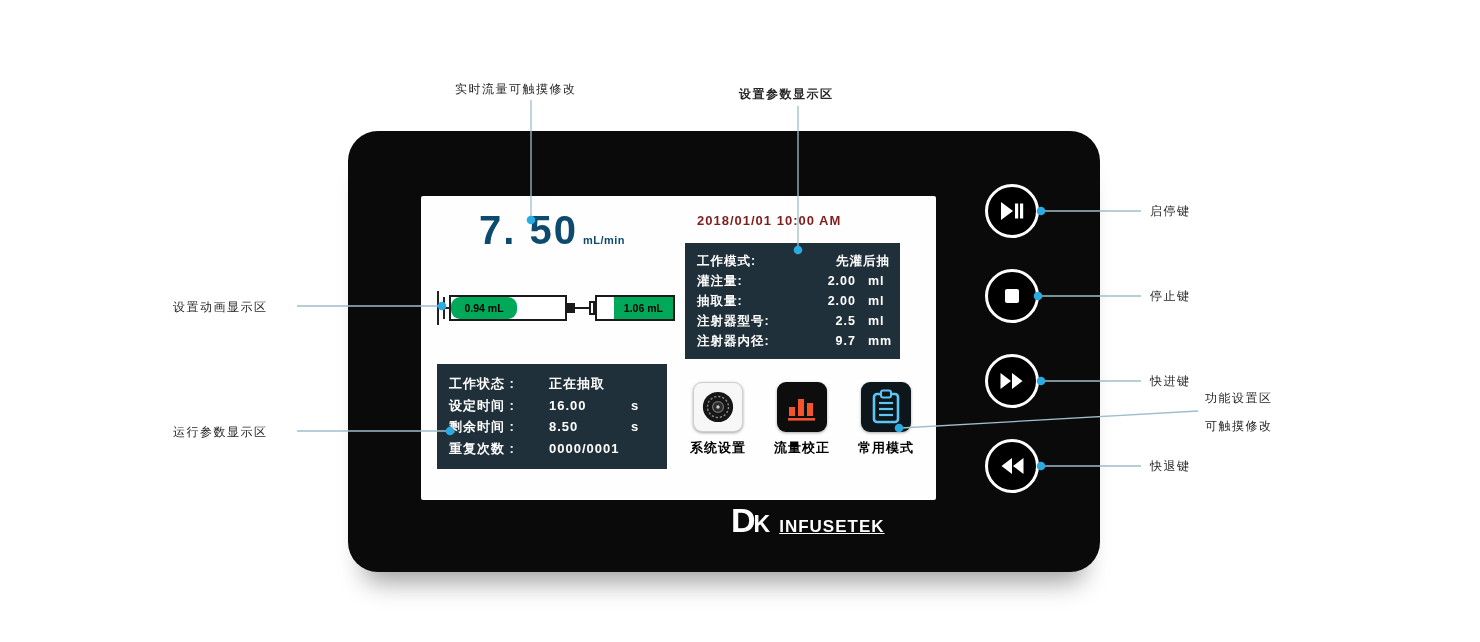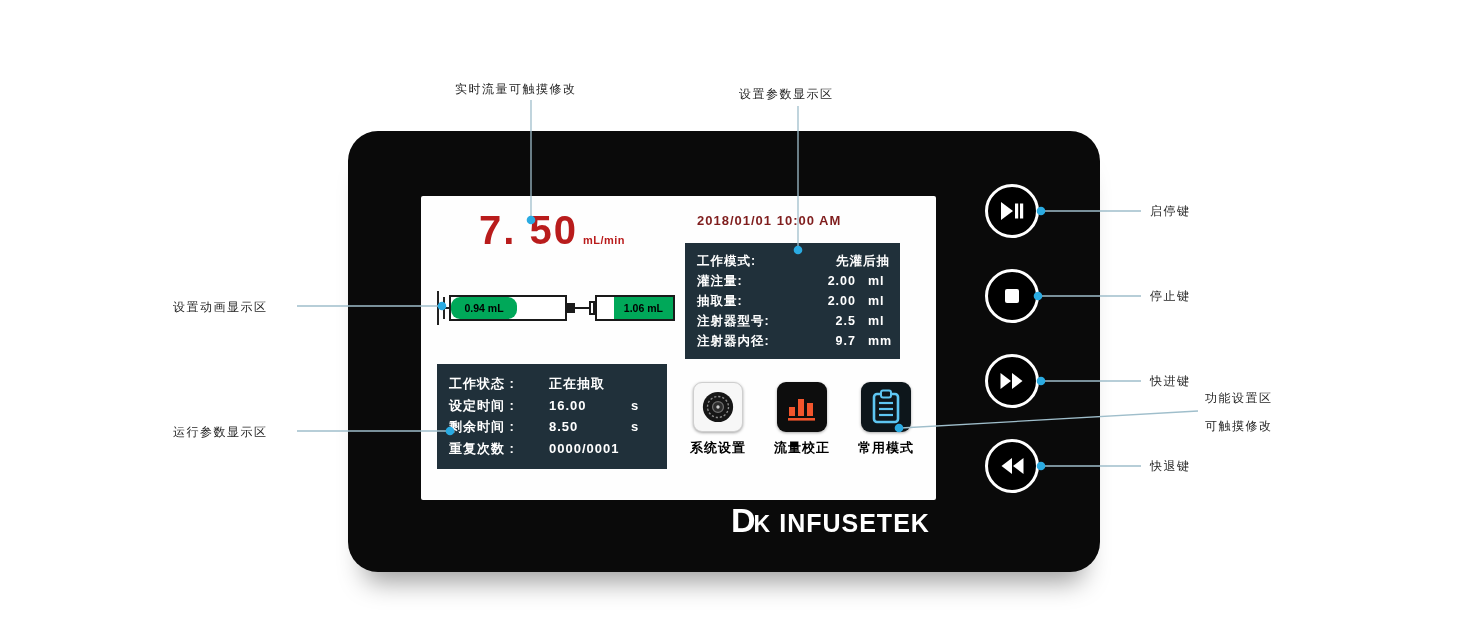--- a/index.html
+++ b/index.html
@@ -9,21 +9,21 @@
   
   .anno { position:absolute; font-size:12px; color:#262626; letter-spacing:1.5px; line-height:20px; white-space:nowrap; z-index:20; }
   .overlay { position:absolute; left:0; top:0; width:1480px; height:642px; z-index:30; pointer-events:none; }
 
   
   .device { position:absolute; left:348px; top:131px; width:752px; height:441px; background:#0a0a0a; border-radius:30px; z-index:1; box-shadow:0 26px 26px -16px rgba(0,0,0,0.38); }
 
   .screen { position:absolute; left:73px; top:65px; width:515px; height:304px; background:#fefefe; border-radius:2px; }
 
   
-  .flow { position:absolute; left:58px; top:12px; display:flex; align-items:baseline; color:#b91c1c; }
+  .flow { position:absolute; left:58px; top:12px; display:flex; align-items:baseline; color:#0c4a6e; }
   .flow-value { font-size:40px; font-weight:600; letter-spacing:2px; }
   .flow-unit { font-size:11px; font-weight:bold; margin-left:5px; letter-spacing:0.5px; }
 
   .datetime { position:absolute; left:276px; top:17px; font-size:13px; font-weight:bold; letter-spacing:1px; color:#7f1d1d; }
 
   
   .panel { position:absolute; background:#20303a; color:#fff; }
   .params-panel { left:264px; top:47px; width:215px; height:116px; padding:8px 10px 8px 12px; }
   .prow { display:flex; align-items:flex-end; font-size:12.5px; font-weight:bold; line-height:20px; letter-spacing:1px; }
   .plabel { white-space:nowrap; }
@@ -58,37 +58,37 @@
   .fsquare { width:50px; height:50px; border-radius:9px; display:flex; align-items:center; justify-content:center; }
   .fsquare.light { background:#f7f7f7; border:1px solid #cfcfcf; box-shadow:0 1px 3px rgba(0,0,0,0.35); }
   .fsquare.dark  { background:#0d0d0d; box-shadow:0 1px 3px rgba(0,0,0,0.35); }
   .fsquare.navy  { background:#0d161b; box-shadow:0 1px 3px rgba(0,0,0,0.35); }
   .flabel { margin-top:7px; font-size:13px; font-weight:bold; color:#000; letter-spacing:1px; white-space:nowrap; }
 
   
   .logo { position:absolute; left:383px; top:370px; color:#fff; display:flex; align-items:baseline; }
   .logo-d { font-size:34px; font-weight:800; letter-spacing:0; }
   .logo-k { font-size:23px; font-weight:800; margin-left:-2px; }
-  .logo-name { font-size:25px; font-weight:600; letter-spacing:1px; margin-left:9px; }
+  .logo-name { font-size:17px; font-weight:600; letter-spacing:1px; margin-left:9px;text-decoration:underline; }
 
   
   .hw-btn { position:absolute; left:637px; width:54px; height:54px; border:3px solid #fff; border-radius:50%; background:#000; display:flex; align-items:center; justify-content:center; cursor:pointer; }
   .hw-btn.b1 { top:53px; }
   .hw-btn.b2 { top:138px; }
   .hw-btn.b3 { top:223px; }
   .hw-btn.b4 { top:308px; }
   .hw-icon { display:flex; align-items:center; justify-content:center; }
 </style>
 </head>
 <body>
 
 <div class="canvas">
 
   <div class="anno" style="left:455px; top:79px;">实时流量可触摸修改</div>
-  <div class="anno" style="left:739px; top:84px;">设置参数显示区</div>
+  <div class="anno" style="left:739px; top:84px;font-weight:bold;">设置参数显示区</div>
   <div class="anno" style="left:173px; top:297px;">设置动画显示区</div>
   <div class="anno" style="left:173px; top:422px;">运行参数显示区</div>
   <div class="anno" style="left:1150px; top:201px;">启停键</div>
   <div class="anno" style="left:1150px; top:286px;">停止键</div>
   <div class="anno" style="left:1150px; top:371px;">快进键</div>
   <div class="anno" style="left:1205px; top:388px;">功能设置区</div>
   <div class="anno" style="left:1205px; top:416px;">可触摸修改</div>
   <div class="anno" style="left:1150px; top:456px;">快退键</div>
 
   <div class="device">

